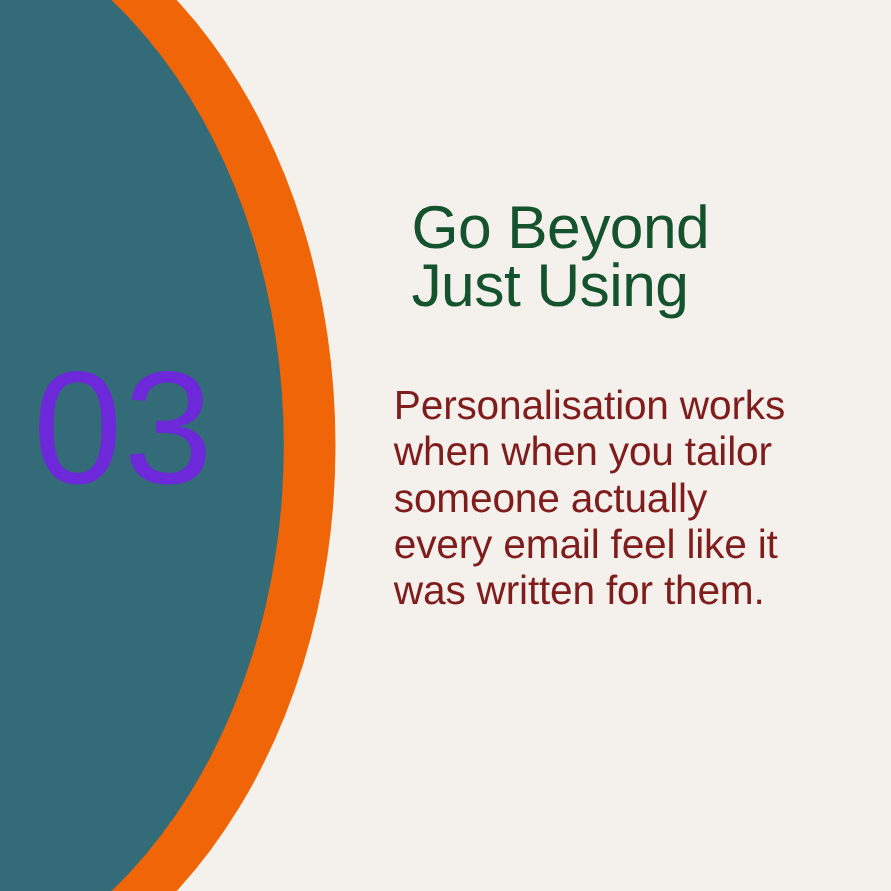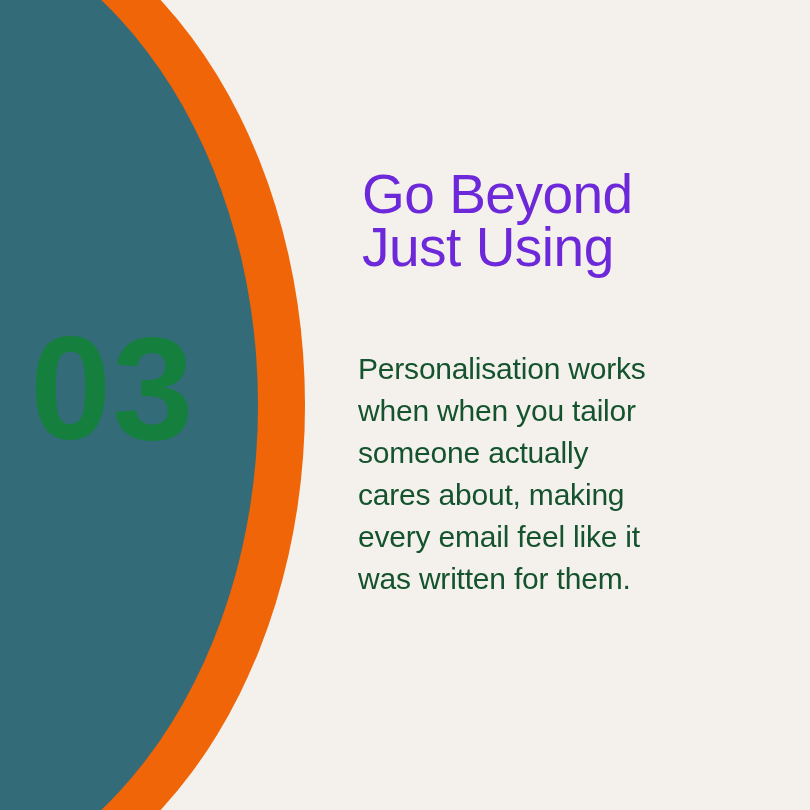--- a/index.html
+++ b/index.html
@@ -52,68 +52,68 @@
     background: #336b78;
   }
 
   
   .step-number {
     position: absolute;
     left: 30px;
     top: 316px;
     font-family: "Liberation Sans", sans-serif;
     font-size: 146px;
-    font-weight: bold;
+    font-weight: normal;
     line-height: 1;
     letter-spacing: 1px;
-    color: #15803d;
+    color: #6d28d9;
     z-index: 3;
     white-space: nowrap;
   }
 
   
   .content {
     position: absolute;
     left: 358px;
     top: 0;
     width: 420px;
     height: 810px;
     z-index: 2;
   }
 
   .headline {
     position: absolute;
     top: 164px;
     left: 0;
     width: 420px;
-    margin: 4px;
+    margin: 16px;
     font-family: "Liberation Sans", sans-serif;
     font-size: 55px;
     font-weight: normal;
     line-height: 53px;
     letter-spacing: -0.5px;
-    color: #6d28d9;
+    color: #14532d;
   }
   .headline .hl-line {
     display: block;
     white-space: nowrap;
   }
 
   .bodycopy {
     position: absolute;
     top: 348px;
     left: 0;
     width: 400px;
     margin: 0;
     font-family: "Liberation Sans", sans-serif;
-    font-size: 30px;
+    font-size: 37px;
     font-weight: normal;
     line-height: 42px;
     letter-spacing: -0.2px;
-    color: #14532d;
+    color: #7f1d1d;
   }
   .bodycopy .bd-line {
     display: block;
     white-space: nowrap;
   }
 </style>
 </head>
 <body>
 
 <div id="slide">
@@ -129,19 +129,18 @@
 
     <h1 class="headline">
       <span class="hl-line">Go Beyond</span>
       <span class="hl-line">Just Using</span>
     </h1>
 
     <p class="bodycopy">
       <span class="bd-line">Personalisation works</span>
       <span class="bd-line">when when you tailor</span>
       <span class="bd-line">someone actually</span>
-      <span class="bd-line">cares about, making</span>
       <span class="bd-line">every email feel like it</span>
       <span class="bd-line">was written for them.</span>
     </p>
 
   </div>
 </div>
 
 </body></html>

